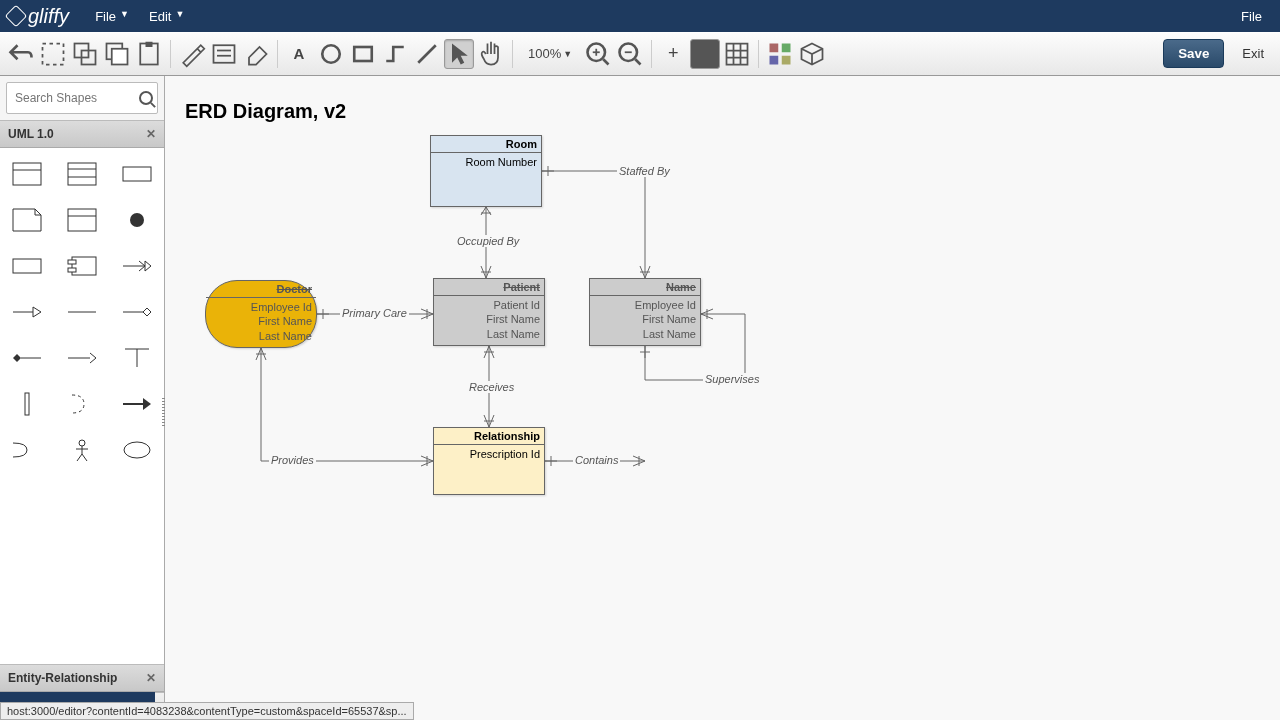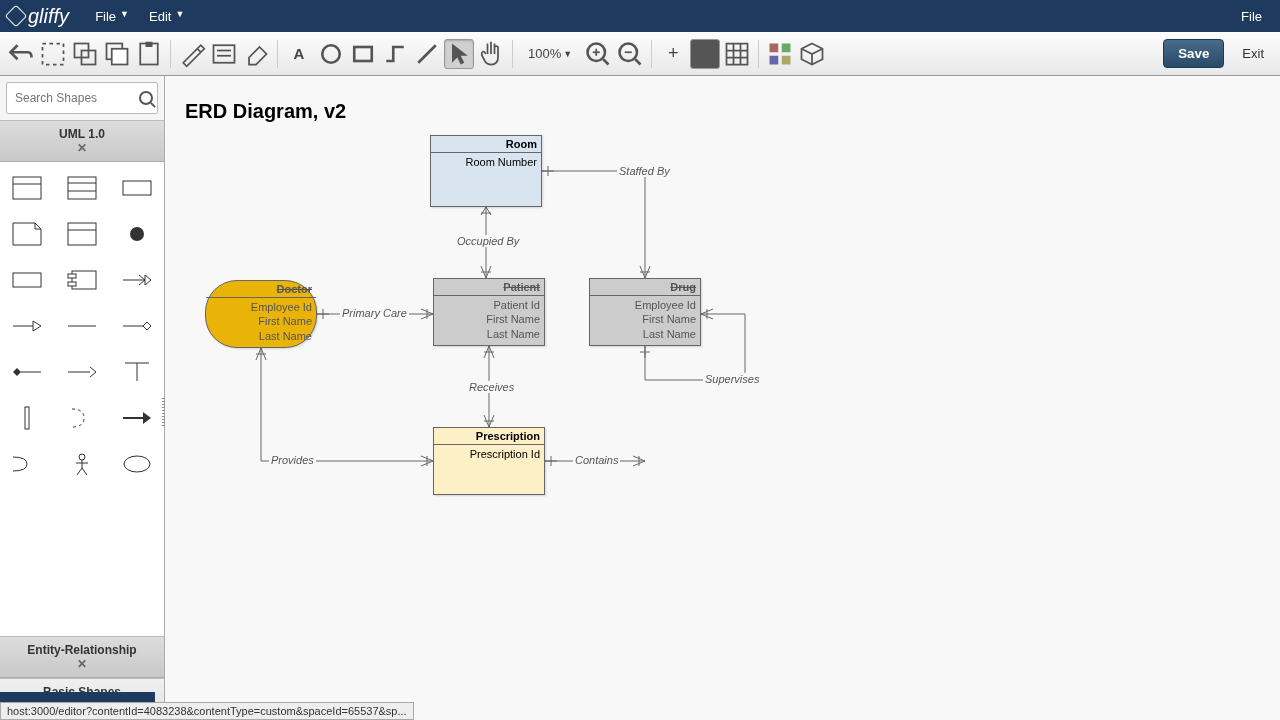--- a/index.html
+++ b/index.html
@@ -24,21 +24,21 @@
 .workspace { display: flex; height: calc(100vh - 76px); }
 
 .sidebar { width: 165px; background: #f5f5f5; border-right: 1px solid #aaa; display: flex; flex-direction: column; position: relative; }
 .resize-handle { position: absolute; right: -4px; top: 0; width: 8px; height: 100%; cursor: ew-resize; }
 .resize-handle::after { content: ""; position: absolute; right: 2px; top: 50%; width: 4px; height: 30px; background: repeating-linear-gradient(#888 0 1px, transparent 1px 3px); }
 .search-box { display: flex; align-items: center; padding: 4px; border-bottom: 1px solid #ccc; background: #fff; margin: 6px; border: 1px solid #bbb; border-radius: 2px; }
 .search-box input { flex: 1; border: none; outline: none; font-size: 12px; padding: 4px; width: 100%; }
 .search-icon { width: 14px; height: 14px; border: 2px solid #555; border-radius: 50%; position: relative; cursor: pointer; }
 .search-icon::after { content: ""; position: absolute; width: 6px; height: 2px; background: #555; bottom: -3px; right: -5px; transform: rotate(45deg); }
 
-.panel-header { background: linear-gradient(#dcdcdc, #c8c8c8); padding: 6px 8px; font-size: 12px; font-weight: bold; color: #333; border-top: 1px solid #bbb; border-bottom: 1px solid #aaa; display: flex; justify-content: space-between; align-items: center; cursor: pointer; flex-direction: column; }
+.panel-header { background: linear-gradient(#dcdcdc, #c8c8c8); padding: 6px 8px; font-size: 12px; font-weight: bold; color: #333; border-top: 1px solid #bbb; border-bottom: 1px solid #aaa; display: flex; justify-content: space-between; align-items: center; cursor: pointer; }
 .panel-close { color: #666; cursor: pointer; font-weight: bold; }
 .shapes-grid { flex: 1; padding: 8px 4px; display: grid; grid-template-columns: repeat(3, 1fr); gap: 10px 8px; align-content: start; background: #fff; overflow-y: auto; }
 .shape-cell { height: 36px; display: flex; align-items: center; justify-content: center; cursor: grab; }
 .shape-cell svg { width: 36px; height: 26px; }
 
 .canvas-wrap { flex: 1; background: #f8f8f8; position: relative; overflow: auto; }
 .canvas-inner { position: relative; padding: 20px; }
 .doc-title { font-size: 20px; font-weight: bold; padding: 4px 0 12px 0; }
 .section-title { font-size: 17px; color: #333; border-bottom: 1px solid #888; padding-bottom: 4px; margin-bottom: 20px; width: 580px; }
 
@@ -398,25 +398,25 @@
         </div>
         <div class="entity e-doctor">
           <div class="ent-title" style="text-decoration:line-through">Doctor</div>
           <div class="ent-attrs">Employee Id<br>First Name<br>Last Name</div>
         </div>
         <div class="entity e-patient">
           <div class="ent-title" style="text-decoration:line-through">Patient</div>
           <div class="ent-attrs">Patient Id<br>First Name<br>Last Name</div>
         </div>
         <div class="entity e-nurse">
-          <div class="ent-title" style="text-decoration:line-through">Drug</div>
+          <div class="ent-title" style="text-decoration:line-through">Name</div>
           <div class="ent-attrs">Employee Id<br>First Name<br>Last Name</div>
         </div>
         <div class="entity e-prescription">
-          <div class="ent-title">Prescription</div>
+          <div class="ent-title">Relationship</div>
           <div class="ent-attrs">Prescription Id</div>
         </div>
 
         <div class="rel-label" style="left:432px;top:30px;">Staffed By</div>
         <div class="rel-label" style="left:270px;top:100px;">Occupied By</div>
         <div class="rel-label" style="left:155px;top:172px;">Primary Care</div>
         <div class="rel-label" style="left:282px;top:246px;">Receives</div>
         <div class="rel-label" style="left:84px;top:319px;">Provides</div>
         <div class="rel-label" style="left:388px;top:319px;">Contains</div>
         <div class="rel-label" style="left:518px;top:238px;">Supervises</div>

